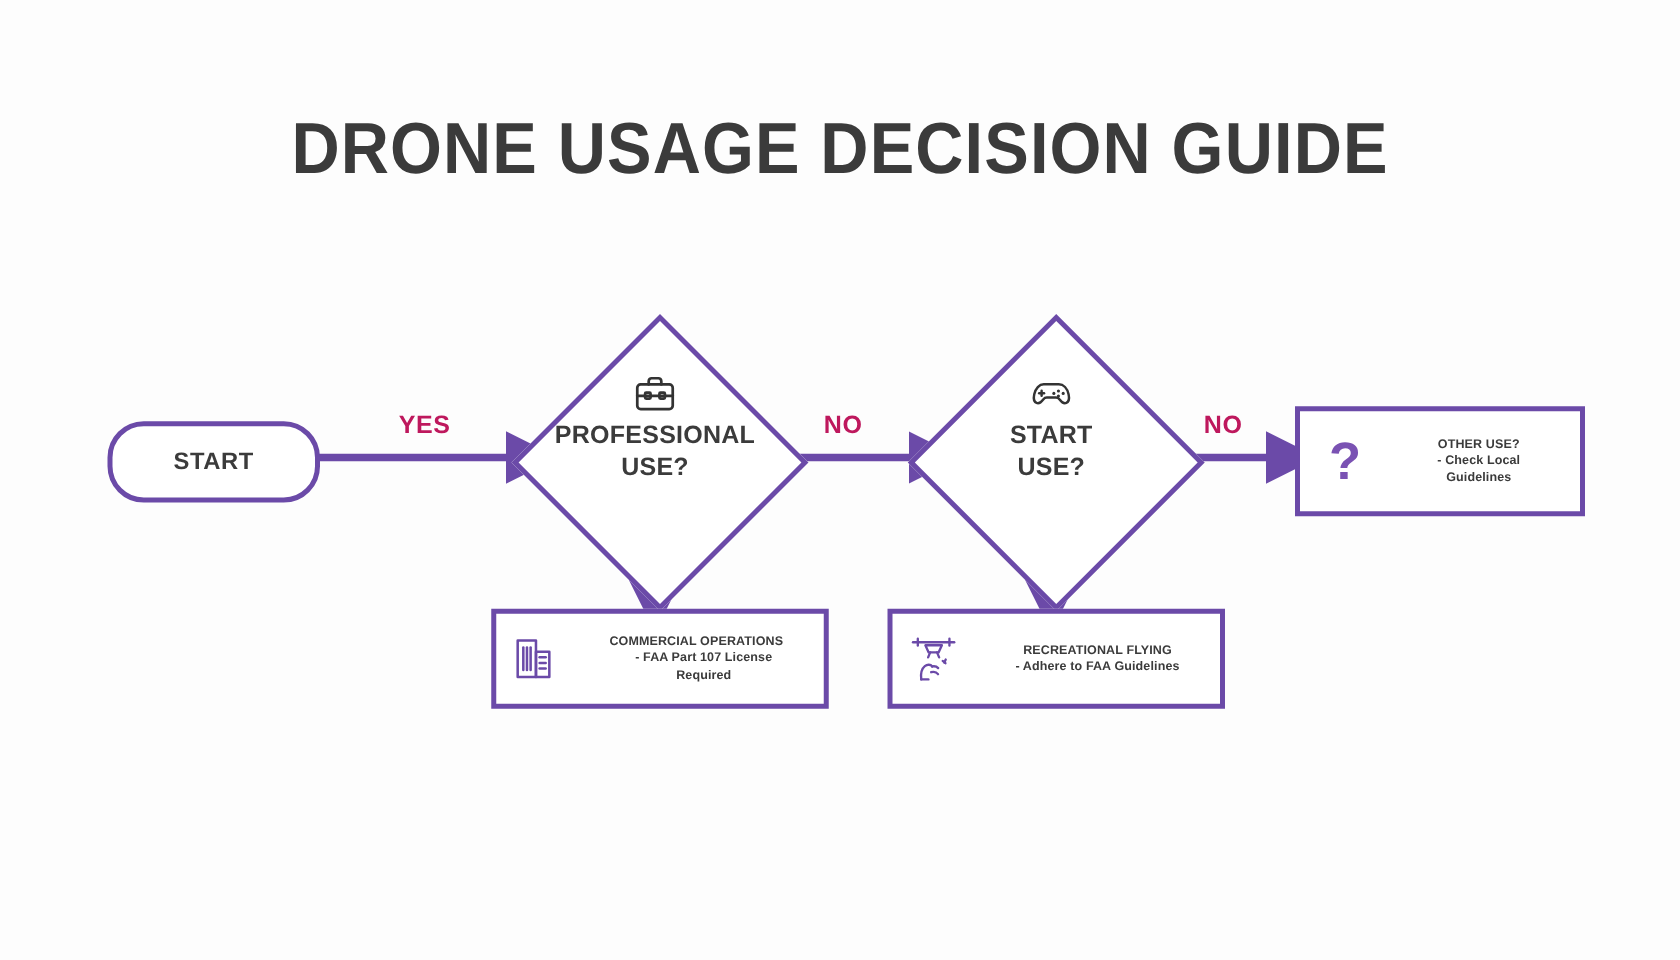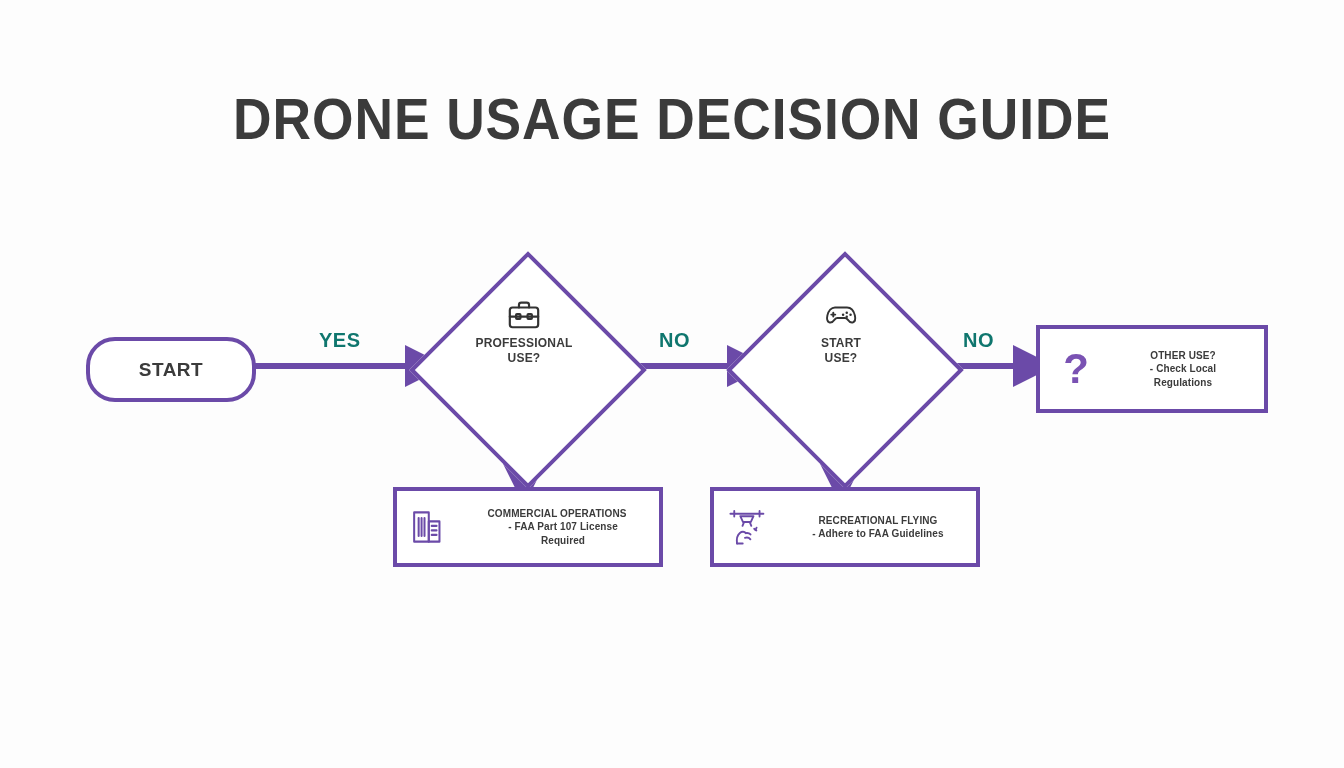--- a/index.html
+++ b/index.html
@@ -47,21 +47,21 @@
   }
   .diamond-content{
     position:absolute;width:230px;
     display:flex;flex-direction:column;align-items:center;
     pointer-events:none;
   }
   .diamond-content .dicon{
     width:34px;height:30px;margin-bottom:6px;display:block;
   }
   .diamond-content .dlabel{
-    font-size:12px;font-weight:bold;color:#3b3b3b;
+    font-size:20px;font-weight:bold;color:#3b3b3b;
     line-height:1.28;text-align:center;letter-spacing:.2px;
   }
 
   
   .obox{
     position:absolute;background:#ffffff;
     border:4px solid #6b4aa8;
     display:flex;align-items:center;
   }
   .obox .oicon{flex:0 0 auto;display:flex;align-items:center;justify-content:center;}
@@ -87,21 +87,21 @@
 
   #box-other{left:1036px;top:325px;width:224px;height:80px;}
   #box-other .oicon{width:52px;margin-left:10px;}
   #box-other .otext{width:170px;white-space:normal;}
   #box-other .qmark{
     font-size:42px;font-weight:bold;color:#7a52b3;line-height:1;
   }
 
   
   .edge-label{
-    position:absolute;font-size:20px;font-weight:bold;color:#0f766e;
+    position:absolute;font-size:20px;font-weight:bold;color:#be185d;
     letter-spacing:.5px;
   }
   #lbl-yes{left:319px;top:329px;}
   #lbl-no-1{left:659px;top:329px;}
   #lbl-no-2{left:963px;top:329px;}
 </style>
 </head>
 <body>
 
 <div id="canvas">
@@ -209,17 +209,17 @@
     </span>
   </div>
 
   <div class="obox" id="box-other">
     <span class="oicon">
       <span class="qmark">?</span>
     </span>
     <span class="otext">
       <span class="l1">OTHER USE?</span>
       <span class="l2">- Check Local</span>
-      <span class="l3">Regulations</span>
+      <span class="l3">Guidelines</span>
     </span>
   </div>
 
 </div>
 
 </body></html>

